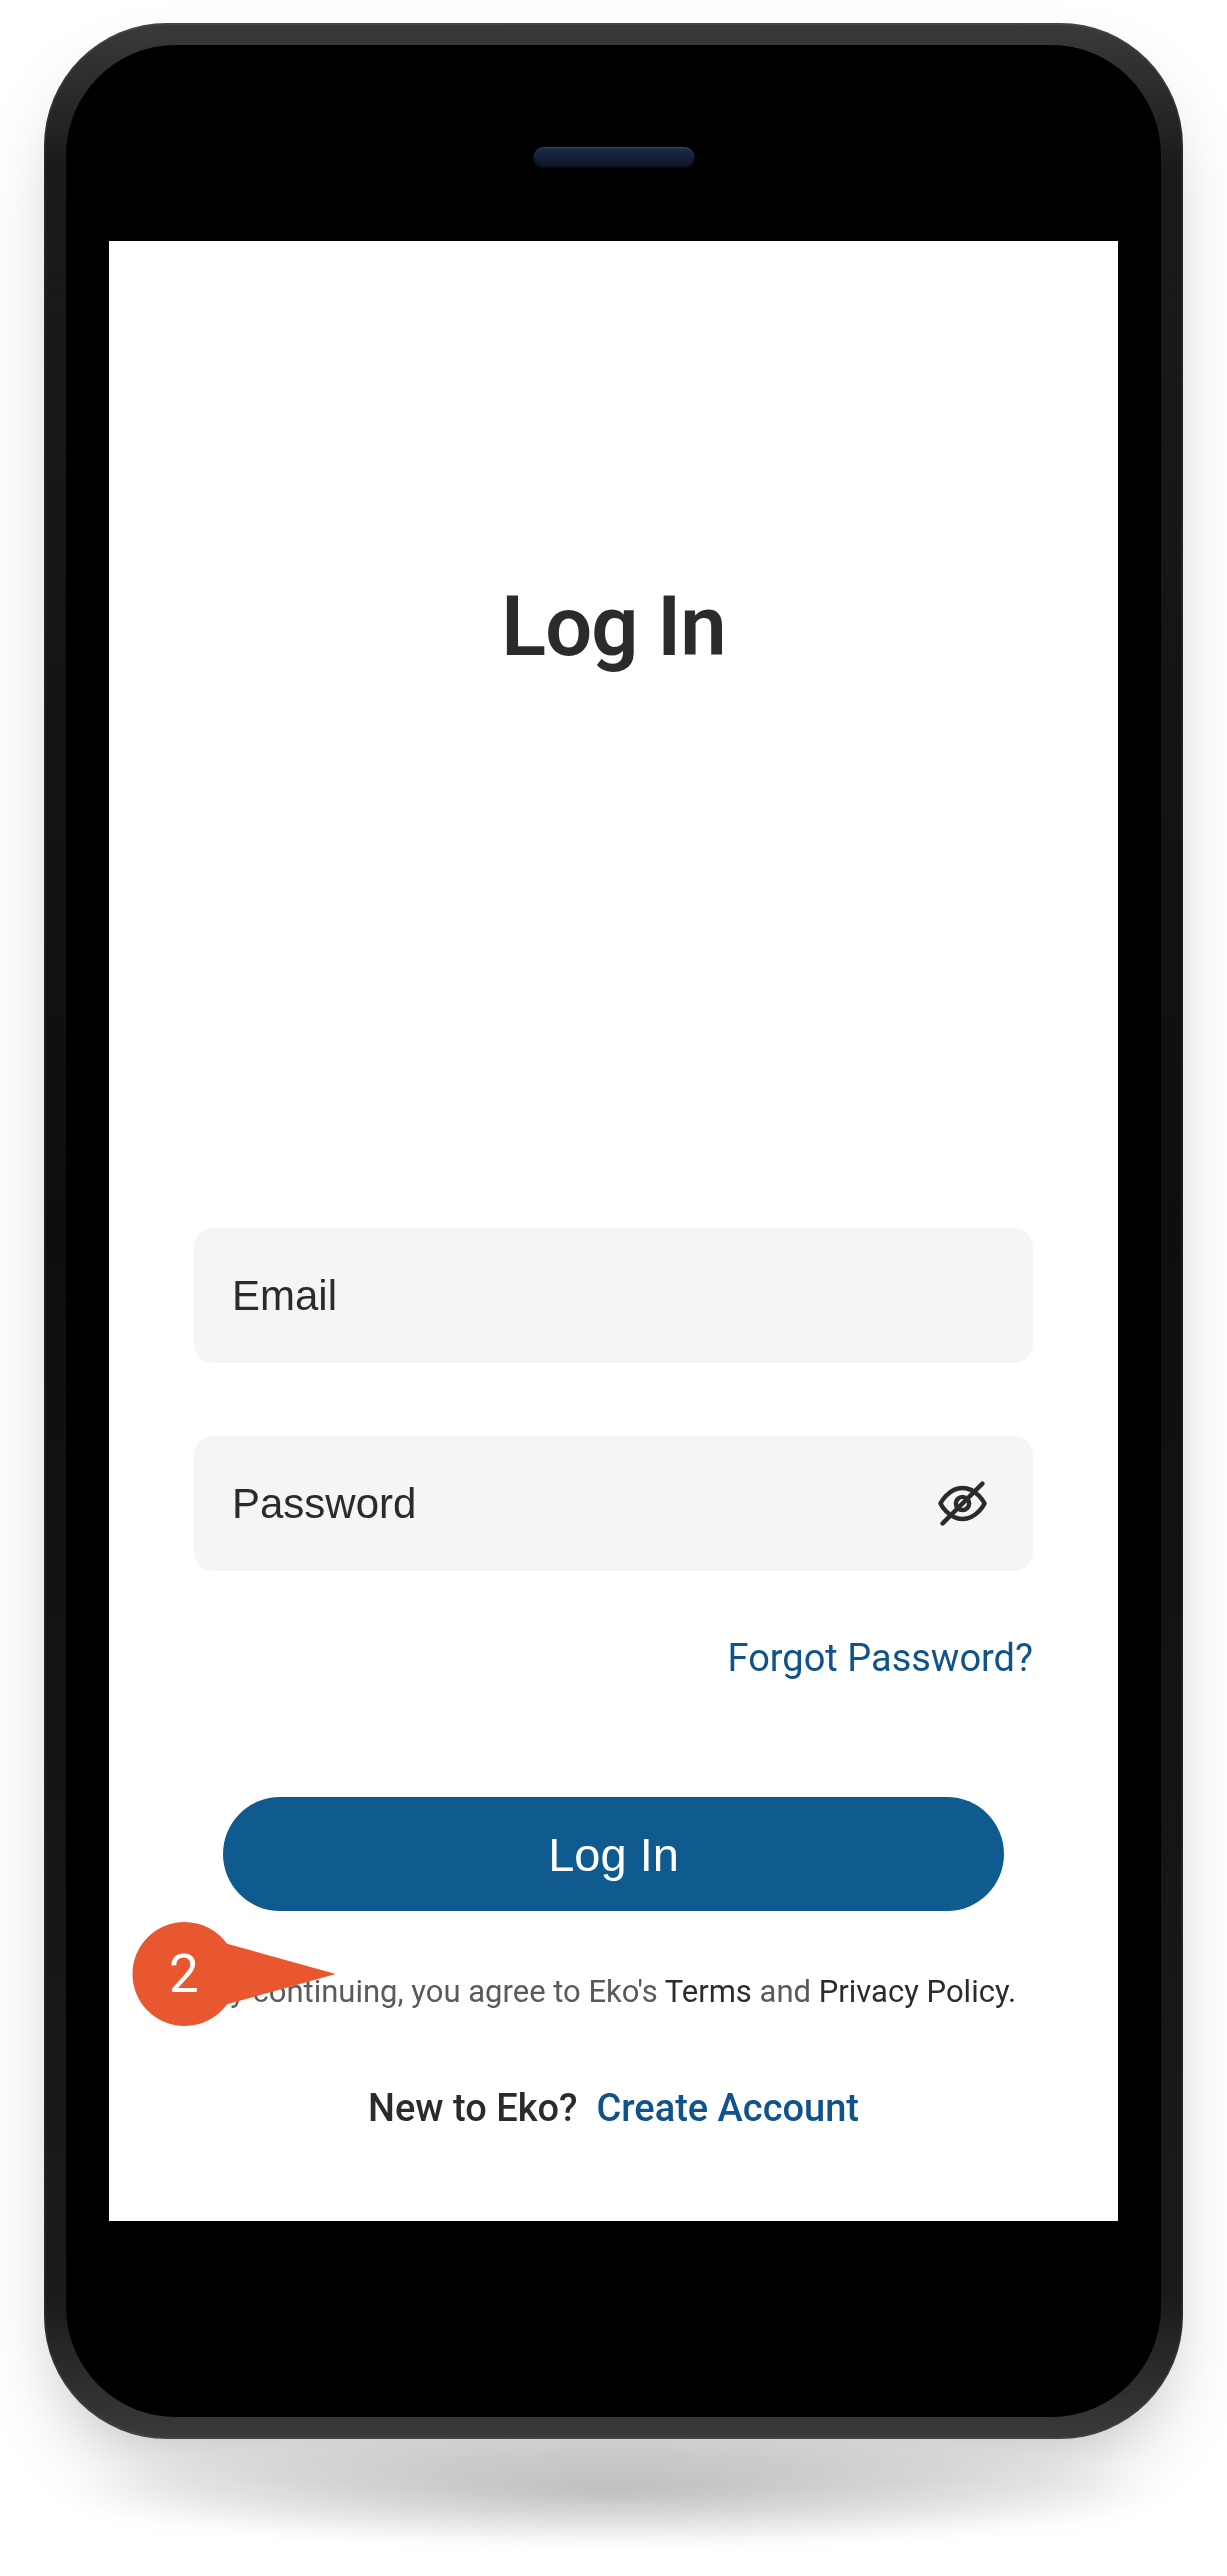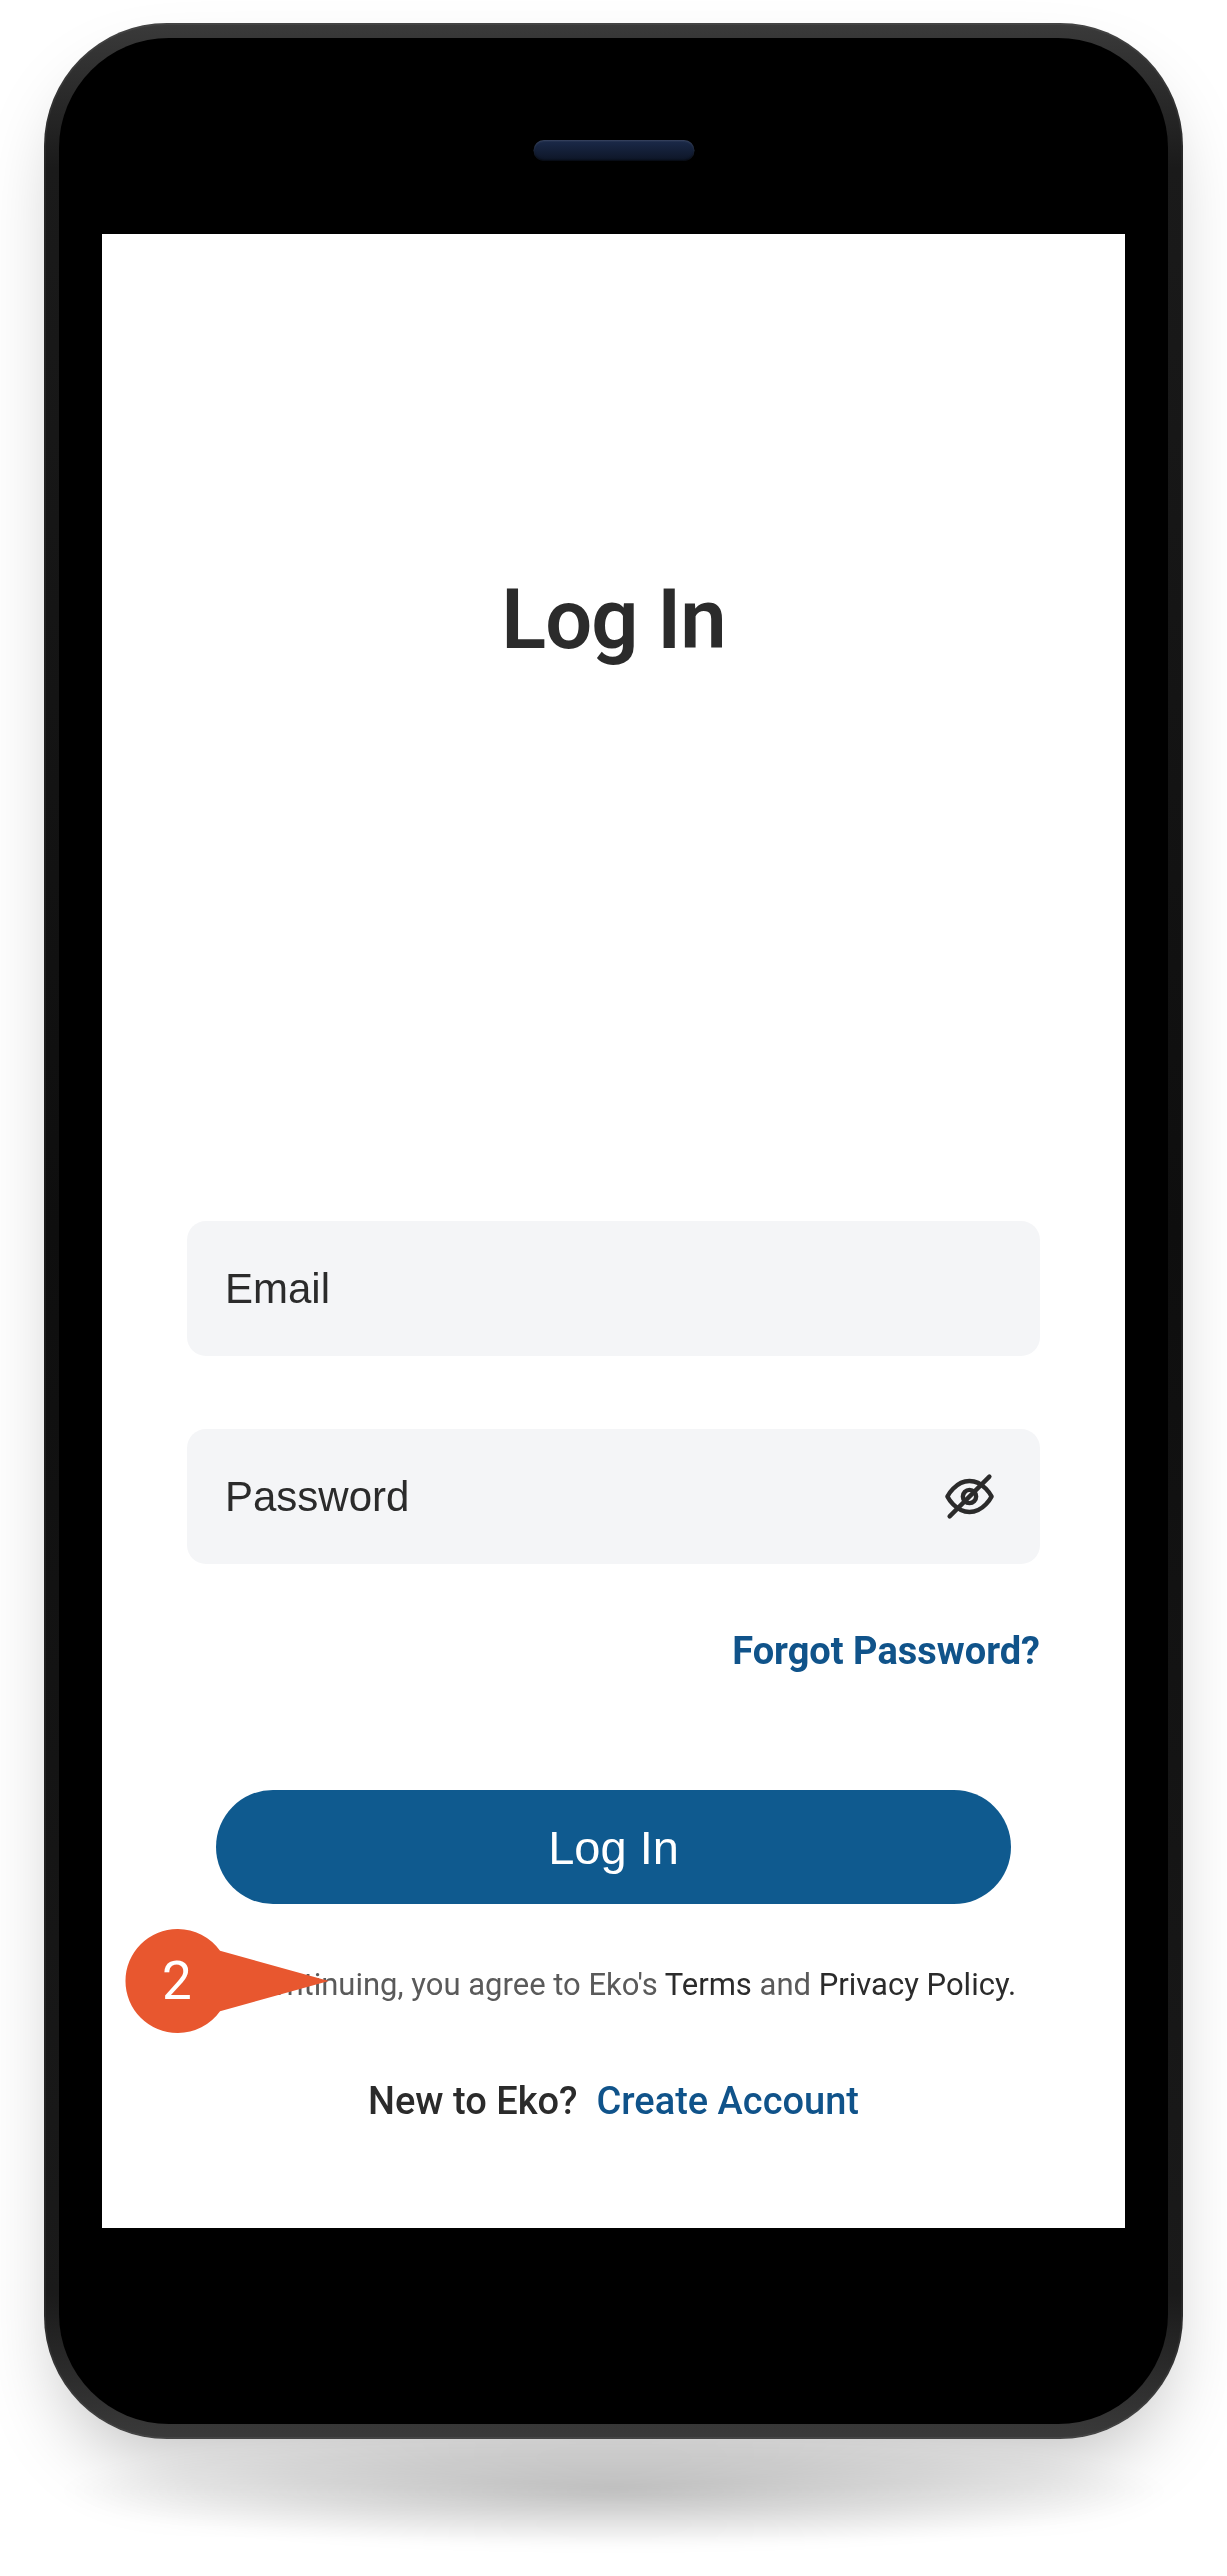--- a/index.html
+++ b/index.html
@@ -19,21 +19,21 @@
   }
   .phone {
     position: absolute;
     left: 44px;
     top: 23px;
     width: 1139px;
     height: 2416px;
     border-radius: 123px;
     background: linear-gradient(180deg,#3a3a3a 0%, #1a1a1a 6%, #0e0e0e 50%, #1a1a1a 94%, #3a3a3a 100%);
     box-shadow: 0 38px 76px -19px rgba(0,0,0,.25), inset 0 0 0 1.9px rgba(255,255,255,.05);
-    padding: 15px;
+    padding: 22px;
   }
   .phone-inner {
     width: 100%;
     height: 100%;
     border-radius: 110px;
     background: #000;
     position: relative;
     overflow: hidden;
   }
   .speaker {
@@ -103,21 +103,21 @@
     color: #2b2b2b;
     cursor: pointer;
     flex-shrink: 0;
   }
   .forgot {
     position: absolute;
     top: 1395px;
     right: 85px;
     font-size: 38px;
     color: #10538a;
-    font-weight: 700;
+    font-weight: 400;
     cursor: pointer;
   }
   .login-btn {
     position: absolute;
     top: 1556px;
     left: 114px;
     right: 114px;
     height: 114px;
     background: #0f5a8f;
     border-radius: 57px;

